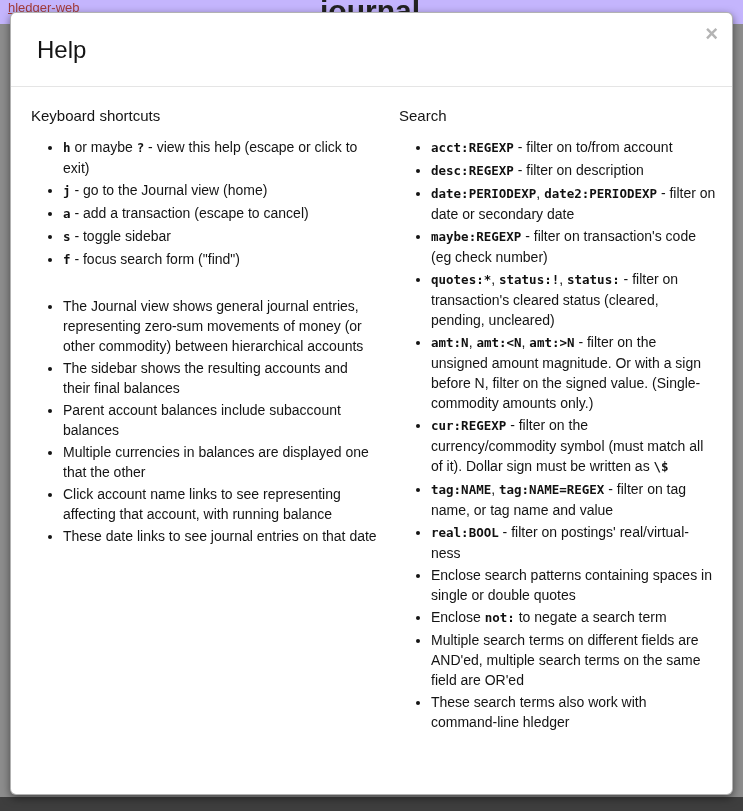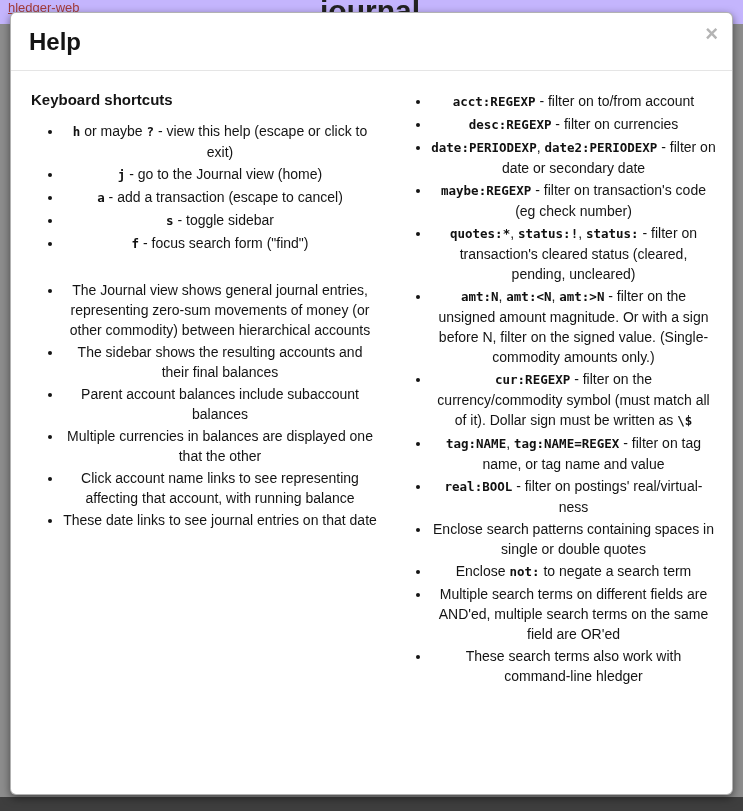--- a/index.html
+++ b/index.html
@@ -43,48 +43,47 @@
     box-shadow: 0 3px 9px rgba(0,0,0,.5);
     z-index: 10;
     overflow: hidden;
   }
   .modal-header {
     position: relative;
     padding: 15px 16px 13px 18px;
     border-bottom: 1px solid #e5e5e5;
   }
   .modal-title {
-    margin: 0;
-    font-size: 24px; font-weight: 700; color: #141414;
+    margin: 8px;
+    font-size: 24px; font-weight: 400; color: #141414;
     line-height: 1.2;
   }
   .close {
     position: absolute; right: 14px; top: 10px;
     background: none; border: 0; padding: 0;
     font-size: 22px; font-weight: bold; line-height: 1;
     color: #b4b4b4; cursor: pointer;
     font-family: "Liberation Sans", sans-serif;
   }
   .modal-body {
     display: flex;
     padding: 20px 16px 18px 20px;
     gap: 22px;
   }
   .col.left  { flex: 0 0 346px; }
   .col.right { flex: 1 1 auto; }
 
   .section-heading {
     margin: 0 0 13px 0;
-    font-size: 15px; font-weight: bold; color: #141414;
+    font-size: 15px; font-weight: normal; color: #141414;
   }
   ul.help-list {
     margin: 0 0 26px 0;
     padding-left: 32px;
     color: #141414;
-    text-align: center;
   }
   ul.help-list li {
     font-size: 14px;
     line-height: 20px;
     margin-bottom: 2px;
   }
   ul.help-list code {
     font-family: "DejaVu Sans Mono", monospace;
     font-weight: bold;
     font-size: 12.5px;
@@ -118,23 +117,24 @@
       <ul class="help-list">
           <li><span>The Journal view shows general journal entries, representing zero-sum movements of money (or other commodity) between hierarchical accounts</span></li>
           <li><span>The sidebar shows the resulting accounts and their final balances</span></li>
           <li><span>Parent account balances include subaccount balances</span></li>
           <li><span>Multiple currencies in balances are displayed one that the other</span></li>
           <li><span>Click account name links to see representing affecting that account, with running balance</span></li>
           <li><span>These date links to see journal entries on that date</span></li>
         </ul>
     </div>
     <div class="col right">
+      <h4 class="section-heading">Search</h4>
       <ul class="help-list">
           <li><code>acct:REGEXP</code><span> - filter on to/from account</span></li>
-          <li><code>desc:REGEXP</code><span> - filter on currencies</span></li>
+          <li><code>desc:REGEXP</code><span> - filter on description</span></li>
           <li><code>date:PERIODEXP</code><span>, </span><code>date2:PERIODEXP</code><span> - filter on date or secondary date</span></li>
           <li><code>maybe:REGEXP</code><span> - filter on transaction's code (eg check number)</span></li>
           <li><code>quotes:*</code><span>, </span><code>status:!</code><span>, </span><code>status:</code><span> - filter on transaction's cleared status (cleared, pending, uncleared)</span></li>
           <li><code>amt:N</code><span>, </span><code>amt:&lt;N</code><span>, </span><code>amt:&gt;N</code><span> - filter on the unsigned amount magnitude. Or with a sign before N, filter on the signed value. (Single-commodity amounts only.)</span></li>
           <li><code>cur:REGEXP</code><span> - filter on the currency/commodity symbol (must match all of it). Dollar sign must be written as </span><code>\$</code></li>
           <li><code>tag:NAME</code><span>, </span><code>tag:NAME=REGEX</code><span> - filter on tag name, or tag name and value</span></li>
           <li><code>real:BOOL</code><span> - filter on postings' real/virtual-ness</span></li>
           <li><span>Enclose search patterns containing spaces in single or double quotes</span></li>
           <li><span>Enclose </span><code>not:</code><span> to negate a search term</span></li>
           <li><span>Multiple search terms on different fields are AND'ed, multiple search terms on the same field are OR'ed</span></li>

